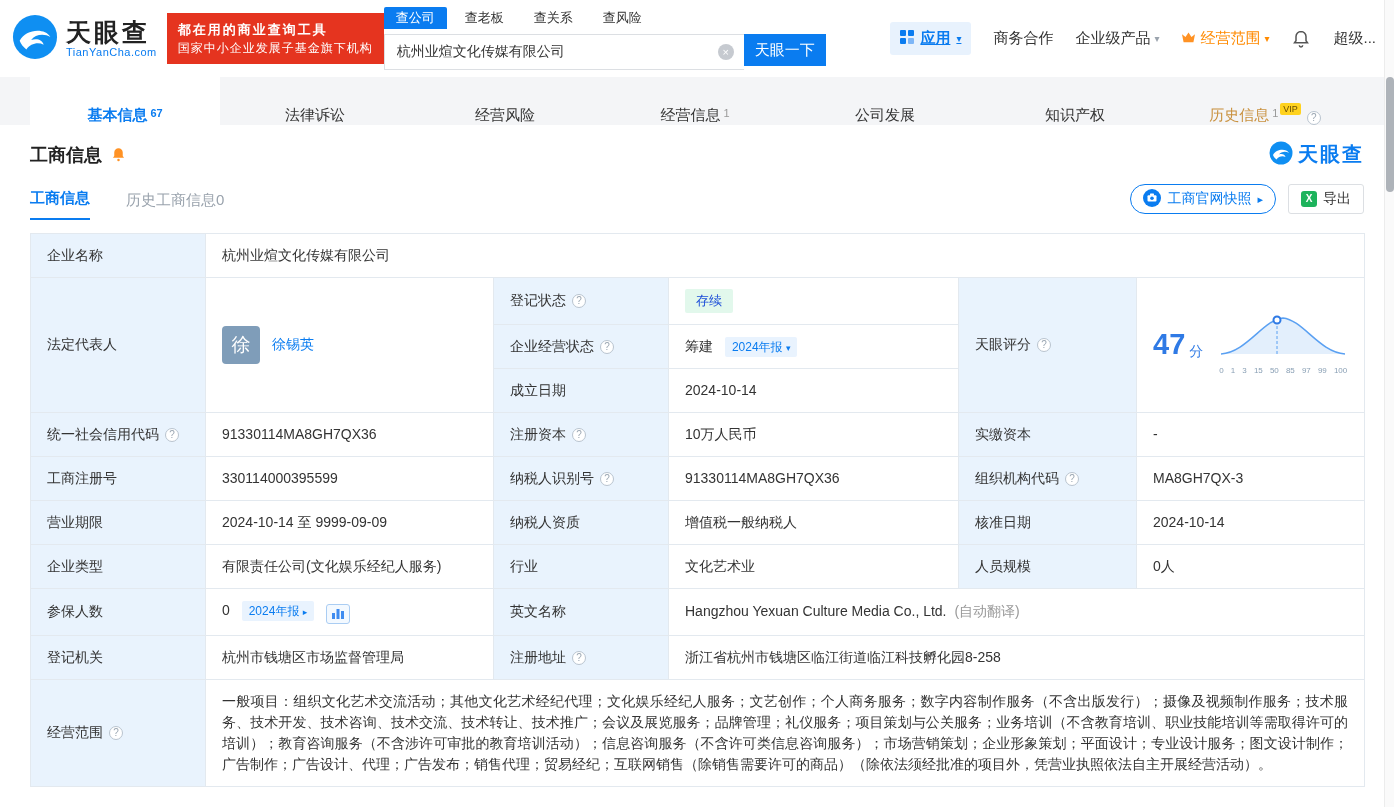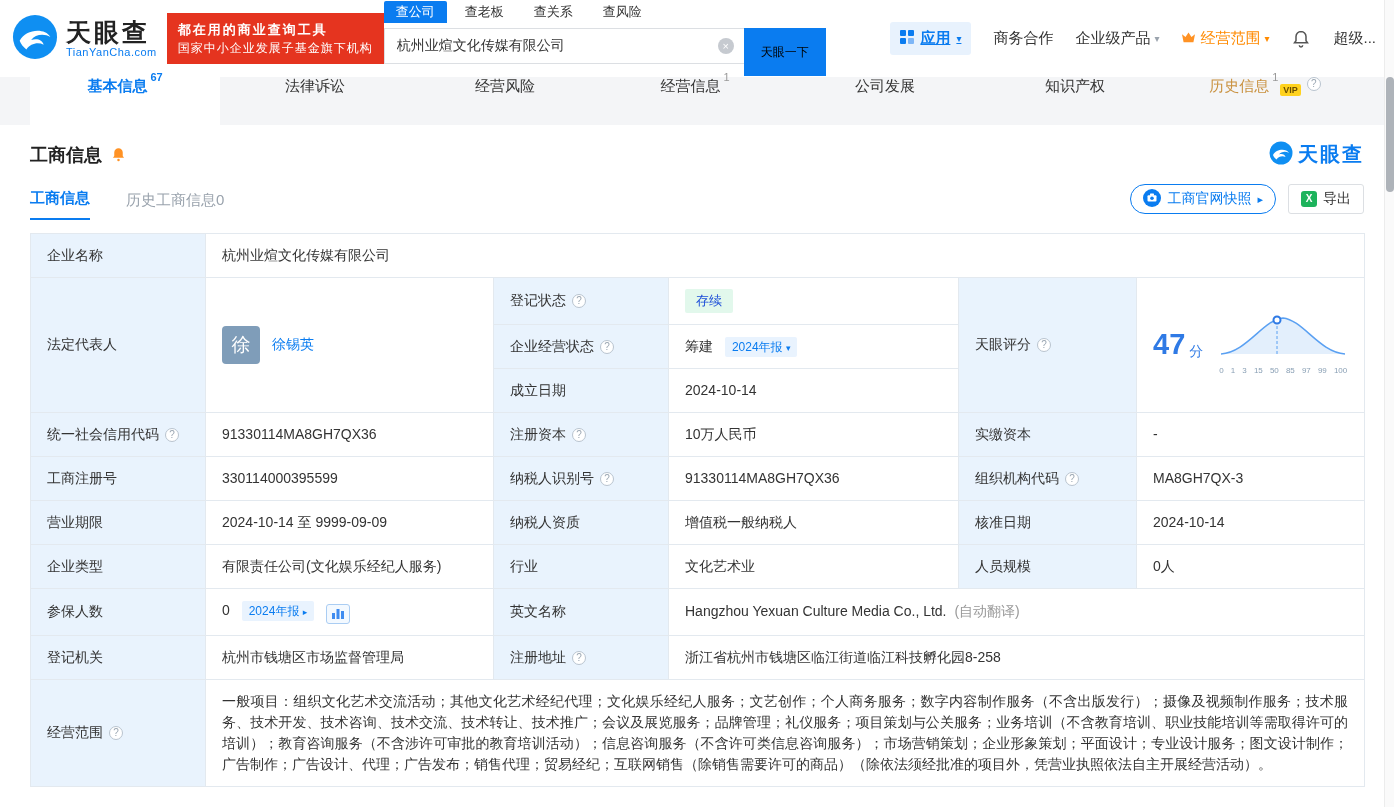--- a/index.html
+++ b/index.html
@@ -29,41 +29,41 @@
   .search-box input {
     width:100%; height:36px; border:1px solid #dcdfe3; border-right:none; outline:none;
     padding:0 32px 0 12px; font-size:14px; color:#333;
     font-family:"Liberation Sans","DejaVu Sans",sans-serif;
   }
   .clear-ic {
     position:absolute; right:10px; top:10px; width:16px; height:16px; border-radius:50%;
     background:#c6cad0; color:#fff; font-size:11px; line-height:16px; text-align:center; cursor:pointer;
   }
   .search-btn {
-    width:82px; height:48px; background:#0a7cf0; color:#000000; border:none; font-size:12px;
+    width:82px; height:32px; background:#0a7cf0; color:#ffffff; border:none; font-size:15px;
     cursor:pointer; font-family:"Liberation Sans","DejaVu Sans",sans-serif;
   }
 
   .top-nav { margin-left:auto; display:flex; align-items:center; gap:22px; font-size:15px; color:#333; white-space:nowrap; }
   .app-chip { background:#e8f2fd; border-radius:3px; padding:7px 10px; display:flex; align-items:center; gap:6px; color:#0a7cf0; font-weight:bold; cursor:pointer;text-decoration:underline; }
   .caret { font-size:10px; color:#9aa3ad; }
   .app-chip .caret { color:#0a7cf0; }
   .nav-item { cursor:pointer; display:flex; align-items:center; gap:4px; }
   .nav-vip { color:#ff8a00; }
   .nav-vip .caret { color:#ff8a00; }
   .bell-btn { cursor:pointer; display:flex; }
 
   
   .tabbar { height:48px; background:#f4f5f7; display:flex; padding:0 34px 0 30px; }
-  .mtab { flex:1; display:flex; align-items:flex-start; justify-content:center; font-size:15px; color:#333; cursor:pointer; position:relative; }
+  .mtab { flex:1; display:flex; align-items:flex-end; justify-content:center; font-size:15px; color:#333; cursor:pointer; position:relative; }
   .mtab.active { background:#fff; color:#0a7cf0; font-weight:bold; }
   .mtab .cnt { font-size:11px; margin-left:3px; transform:translateY(-6px); color:#0a7cf0; }
   .mtab .cnt.gray { color:#999; font-weight:normal; }
   .mtab.history { color:#c9913f; }
-  .vip-tag { background:#ffd21e; color:#6b4e00; font-size:9px; font-weight:bold; border-radius:2px; padding:0 3px; line-height:12px; transform:translateY(-10px); margin-left:2px;margin-top:17px; }
+  .vip-tag { background:#ffd21e; color:#6b4e00; font-size:9px; font-weight:normal; border-radius:2px; padding:0 3px; line-height:12px; transform:translateY(-10px); margin-left:2px;margin-top:17px; }
   .help-ic {
     display:inline-block; width:14px; height:14px; border:1px solid #b9c4cf; border-radius:50%;
     color:#9aa6b2; font-size:10px; line-height:12px; text-align:center; margin-left:6px; cursor:pointer;
     vertical-align:1px; background:#fff;
   }
 
   
   .sec-head { display:flex; align-items:center; padding:0 30px; margin-top:16px; }
   .sec-title { font-size:18px; font-weight:bold; color:#222; }
   .sub-bell { margin-left:8px; display:flex; cursor:pointer; }

